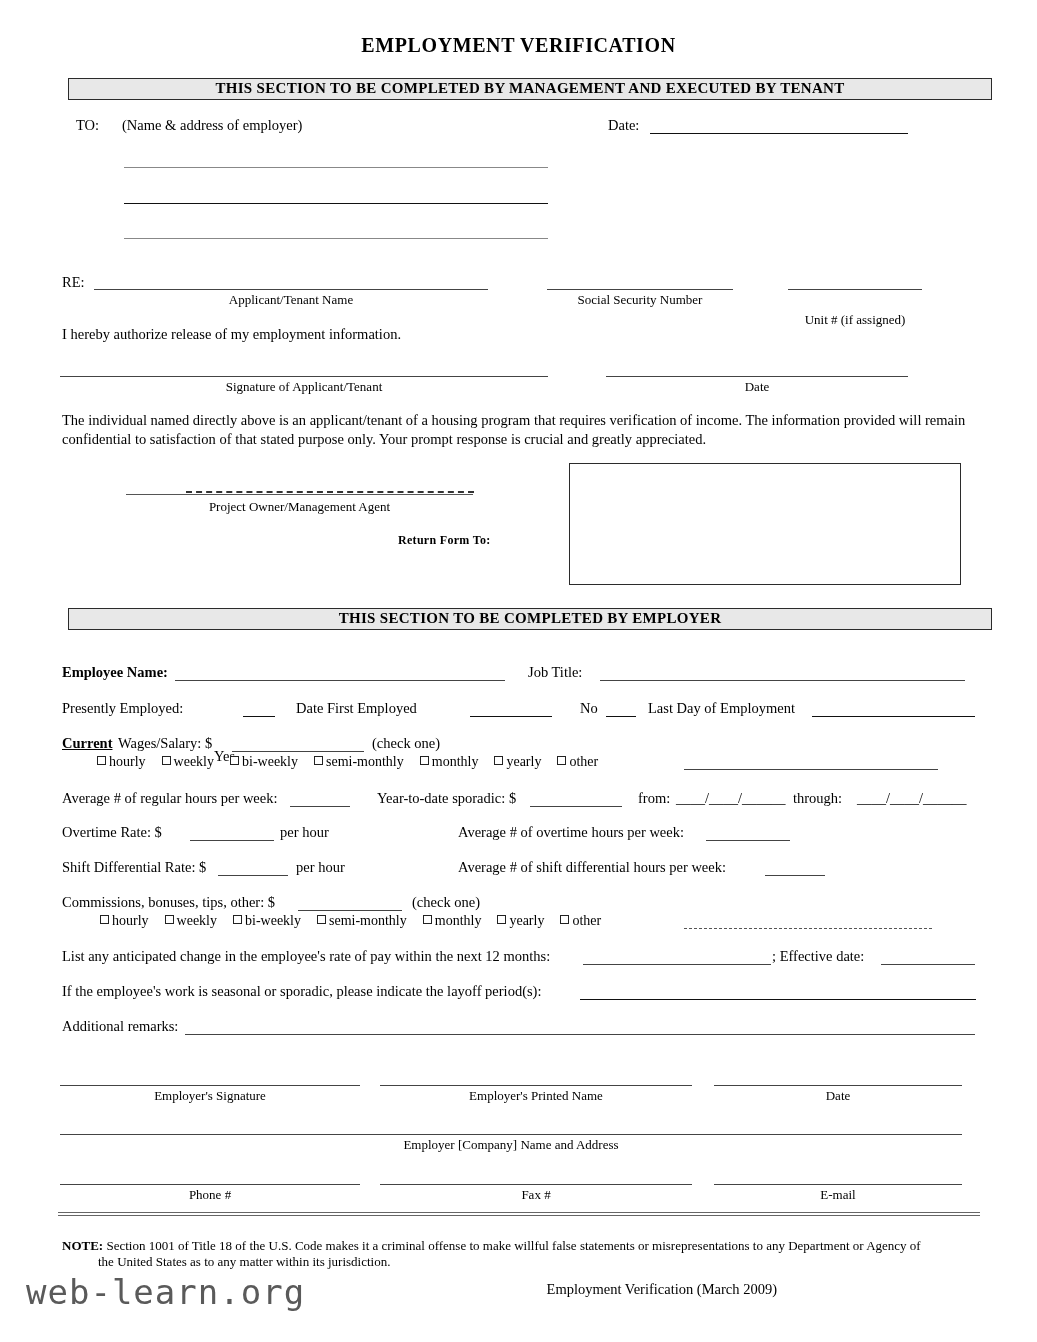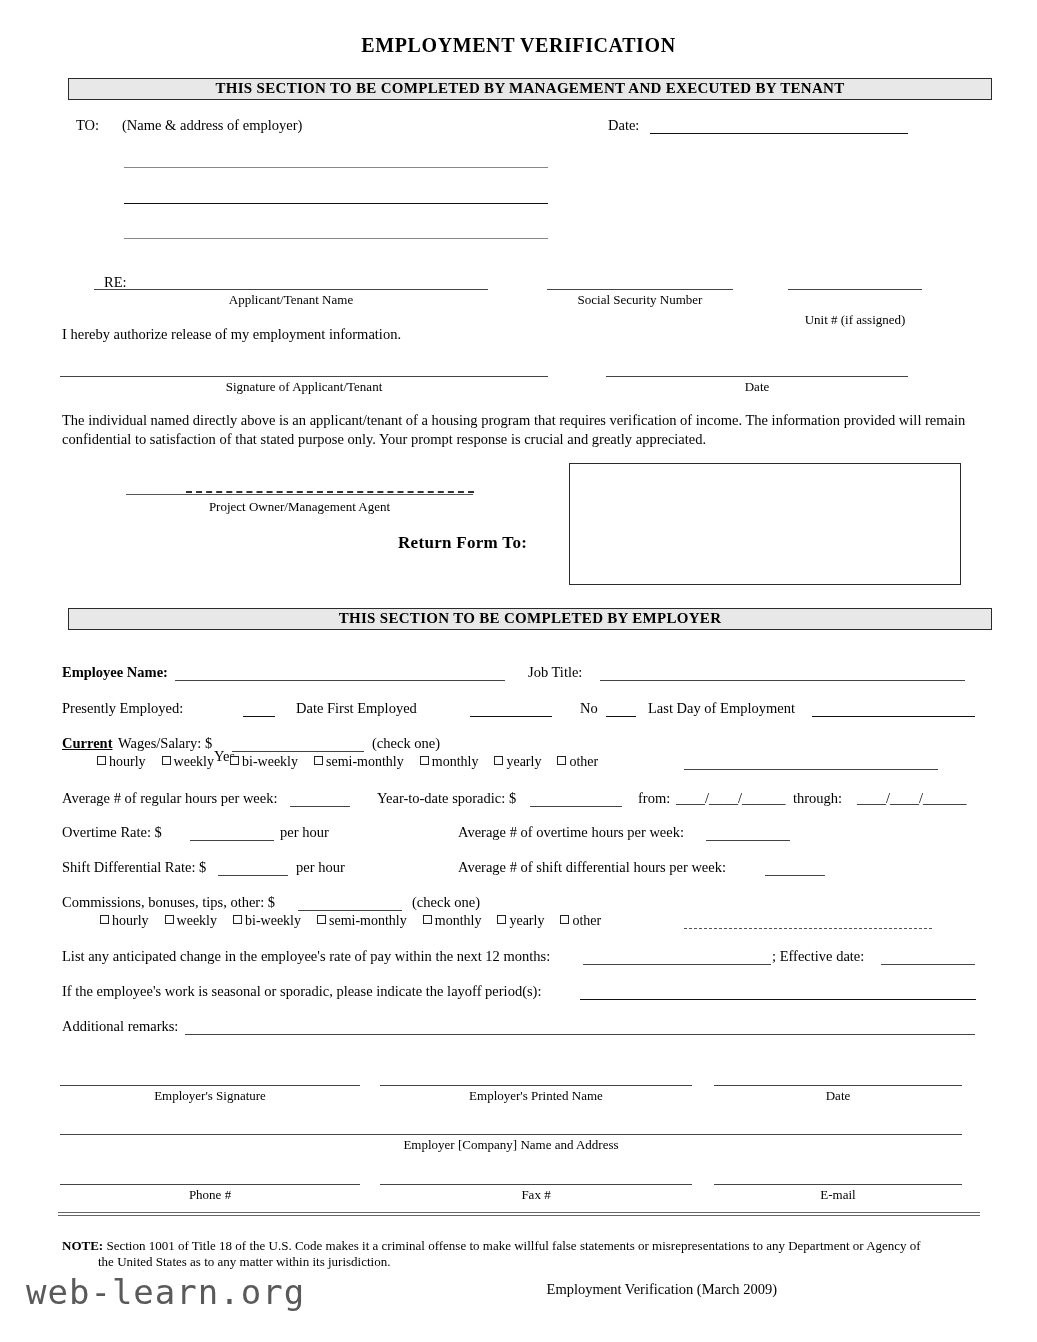--- a/index.html
+++ b/index.html
@@ -96,21 +96,21 @@
     width: 392px;
     height: 122px;
     border: 1.6px solid #2b2b2b;
     box-sizing: border-box;
     background: #fff;
   }
   .return-label {
     position: absolute;
     left: 398px;
     top: 533px;
-    font-size: 17px;
+    font-size: 12px;
     font-weight: bold;
     letter-spacing: 0.3px;
   }
 
   
   .owner-solid {
     position: absolute;
     left: 126px;
     top: 494px;
     width: 347px;
@@ -191,21 +191,21 @@
   <div class="t" style="left:76px; top:117px;">TO:</div>
   <div class="t" style="left:122px; top:117px;">(Name &amp; address of employer)</div>
 
   <div class="rule thin" style="left:124px; top:167px; width:424px;"></div>
   <div class="rule dark" style="left:124px; top:203px; width:424px;"></div>
   <div class="rule thin" style="left:124px; top:238px; width:424px;"></div>
 
   <div class="t" style="left:608px; top:117px;">Date:</div>
   <div class="rule dark" style="left:650px; top:133px; width:258px;"></div>
 
-  <div class="t" style="left:62px; top:274px;margin-left:42px;">RE:</div>
+  <div class="t" style="left:62px; top:274px;">RE:</div>
   <div class="rule mid" style="left:94px; top:289px; width:394px;"></div>
   <div class="caption" style="left:94px; top:292px; width:394px;">Applicant/Tenant Name</div>
 
   <div class="rule mid" style="left:547px; top:289px; width:186px;"></div>
   <div class="caption" style="left:547px; top:292px; width:186px;">Social Security Number</div>
 
   <div class="rule mid" style="left:788px; top:289px; width:134px;"></div>
   <div class="caption" style="left:788px; top:292px; width:134px;margin-top:20px;">Unit # (if assigned)</div>
 
   <div class="t" style="left:62px; top:326px;">I hereby authorize release of my employment information.</div>

